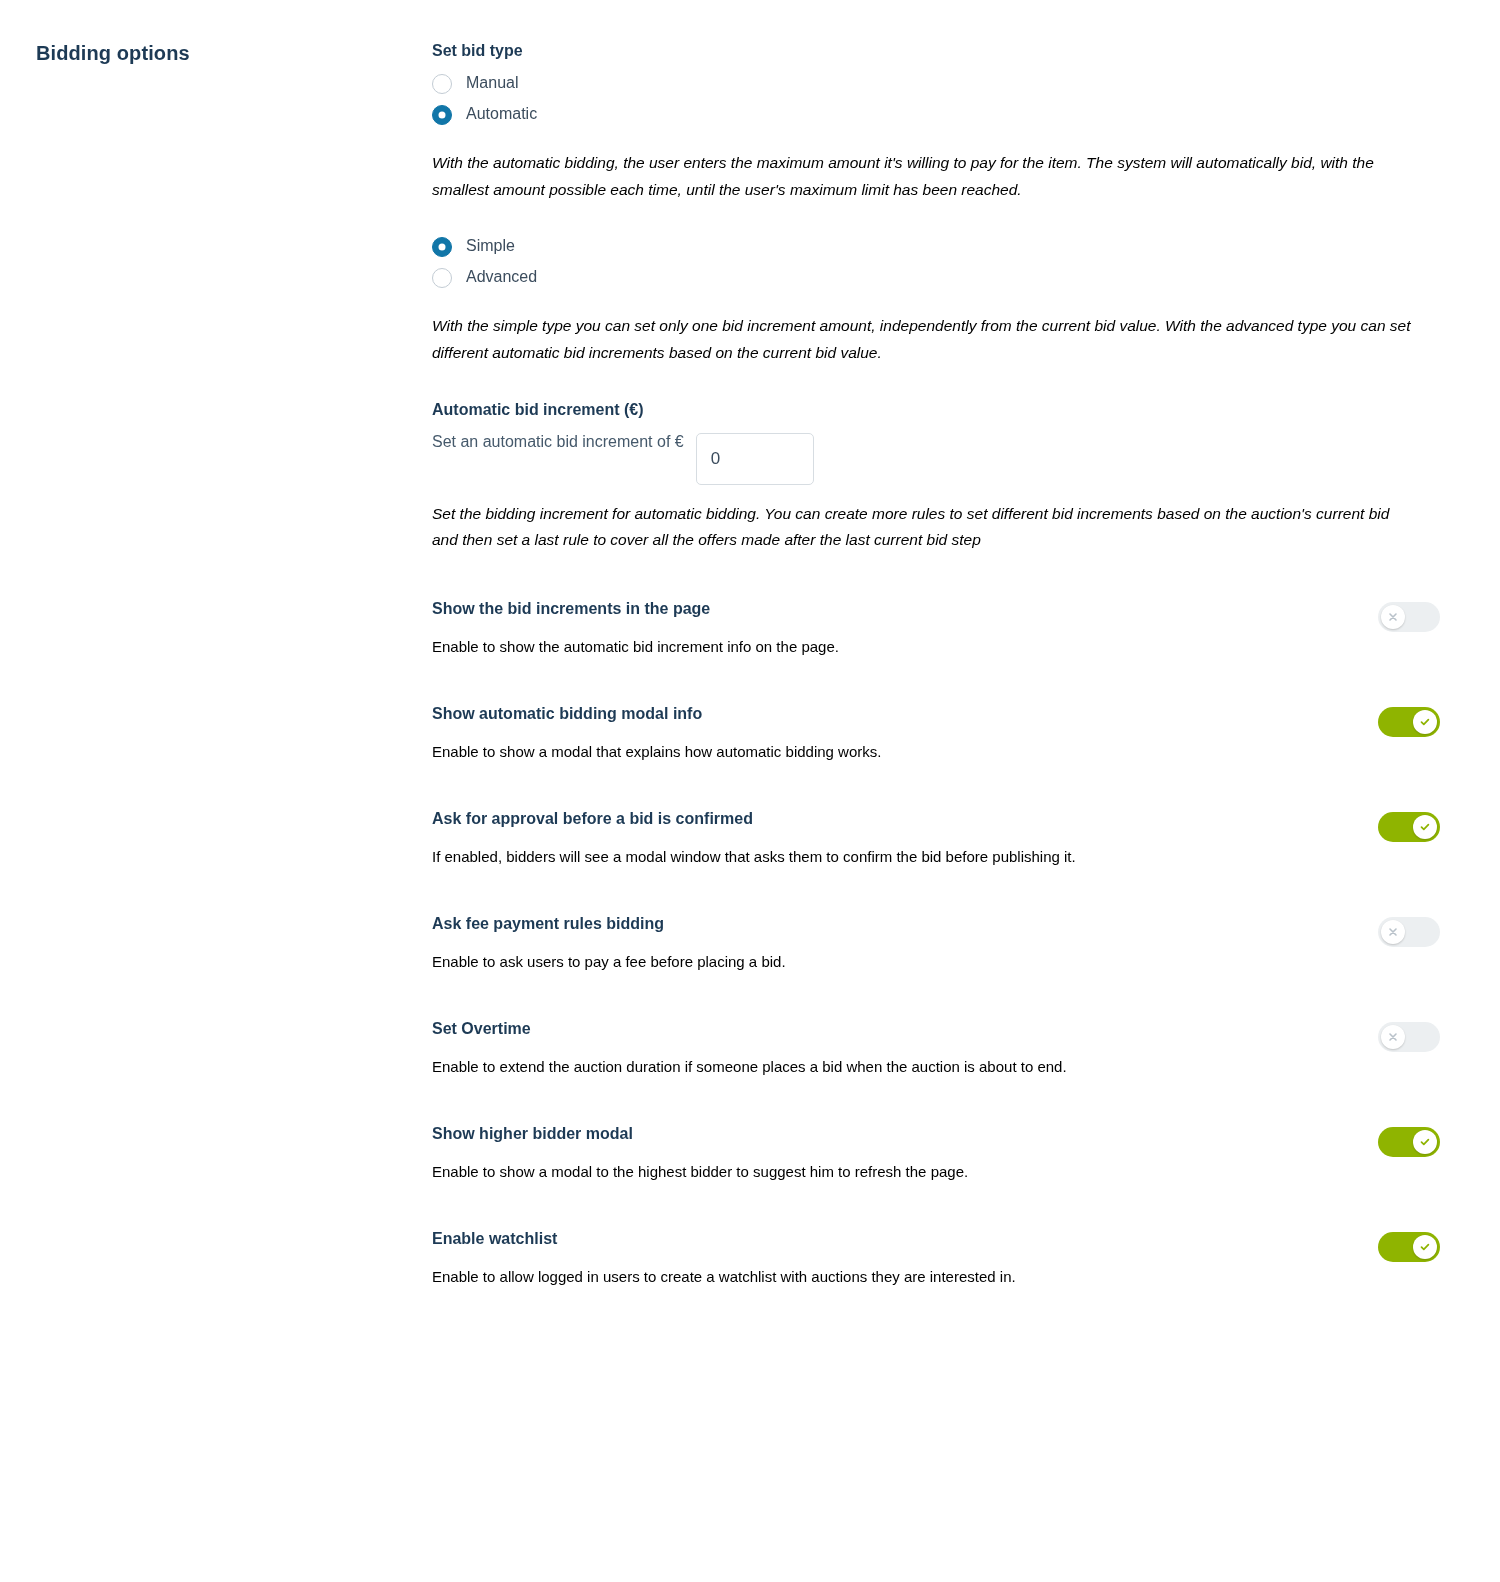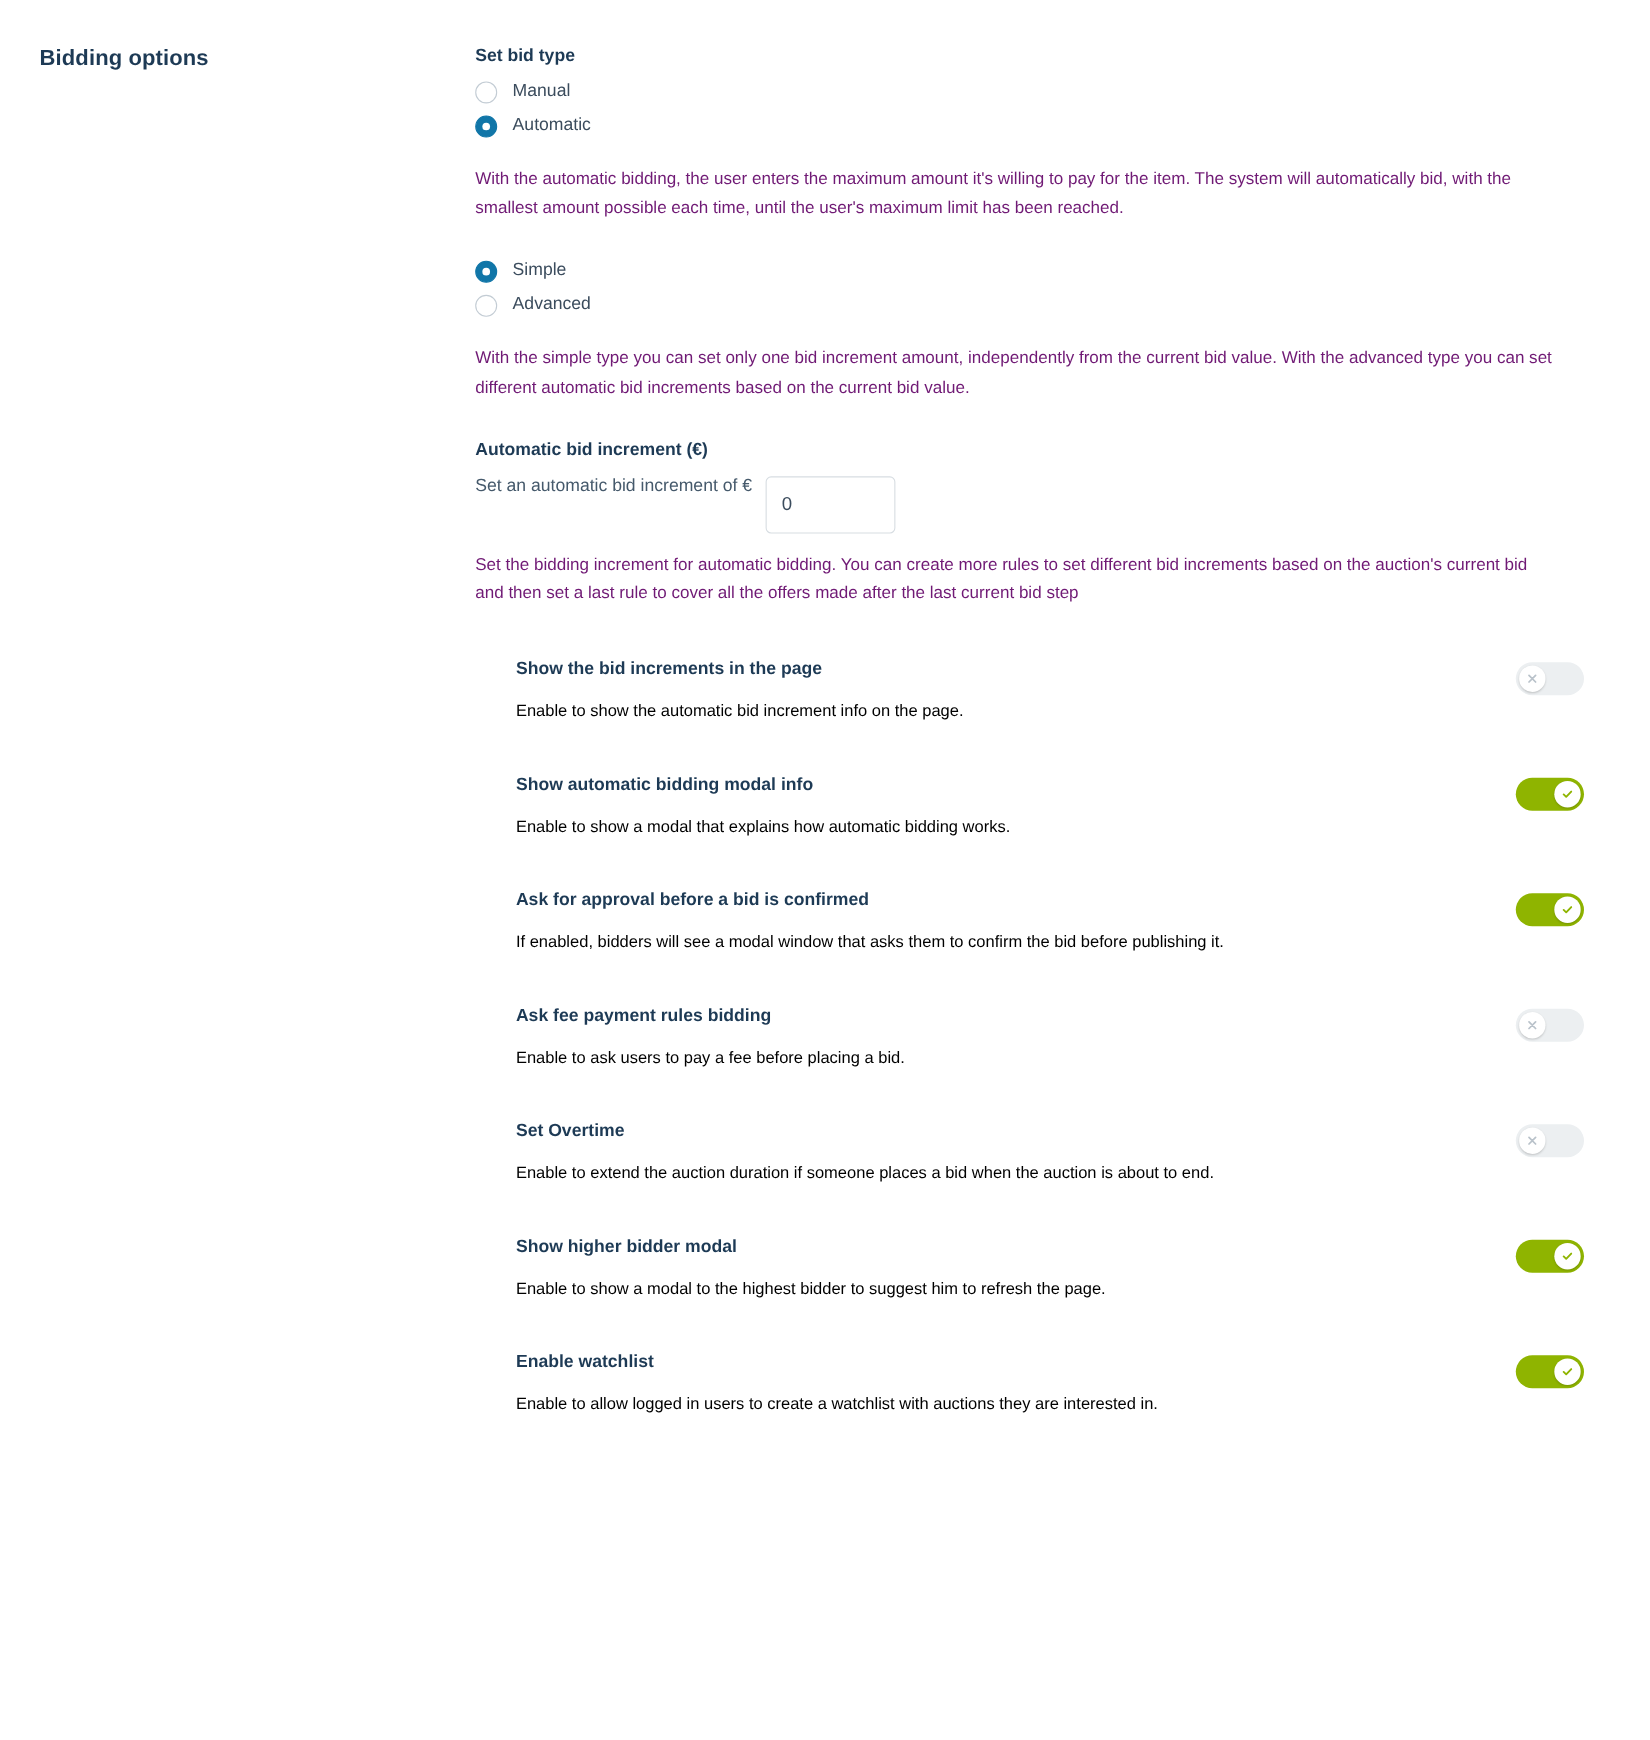--- a/index.html
+++ b/index.html
@@ -72,23 +72,24 @@
     left: 50%;
     top: 50%;
     transform: translate(-50%, -50%);
   }
   .radio-label {
     font-size: 16px;
     color: #3b4c5d;
   }
   .help-text {
     font-size: 15.5px;
-    color: #701a75;
+    color: #000000;
     line-height: 1.72;
     max-width: 985px;
+    font-style: italic;
   }
   .block-gap { height: 34px; }
   .small-gap { height: 14px; }
 
   .inc-row {
     display: flex;
     margin-bottom: 16px;
   }
   .inc-text {
     font-size: 16px;
@@ -106,21 +107,20 @@
     padding: 0 14px;
     font-family: "Liberation Sans", sans-serif;
     outline: none;
   }
 
   .toggle-block {
     display: flex;
     align-items: flex-start;
     justify-content: space-between;
     margin-top: 46px;
-    margin-left: 37px;
   }
   .toggle-texts {
     flex: 1 1 auto;
     padding-right: 40px;
   }
   .toggle-title {
     font-size: 16px;
     font-weight: bold;
     color: #1d3a55;
     margin-bottom: 17px;

